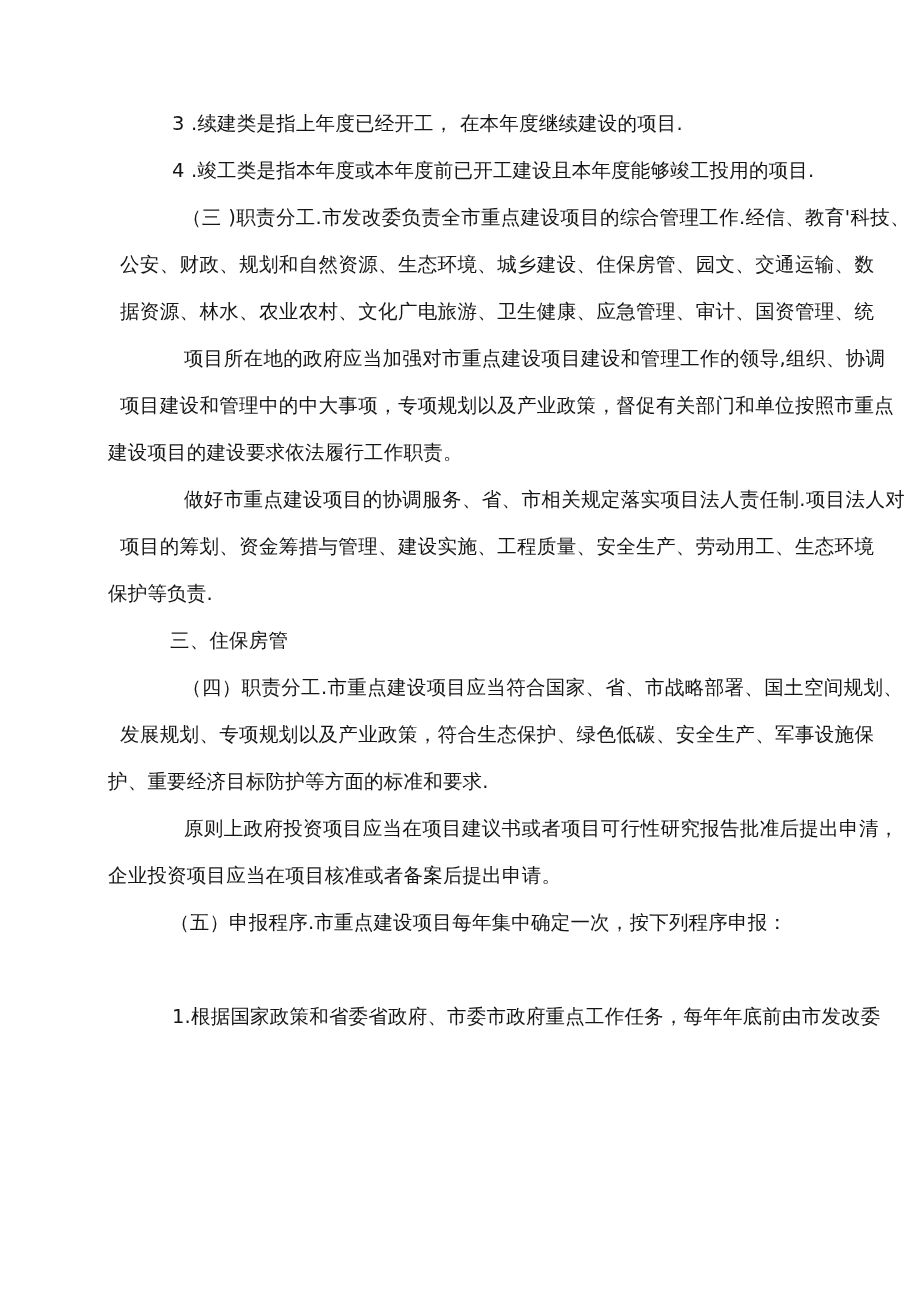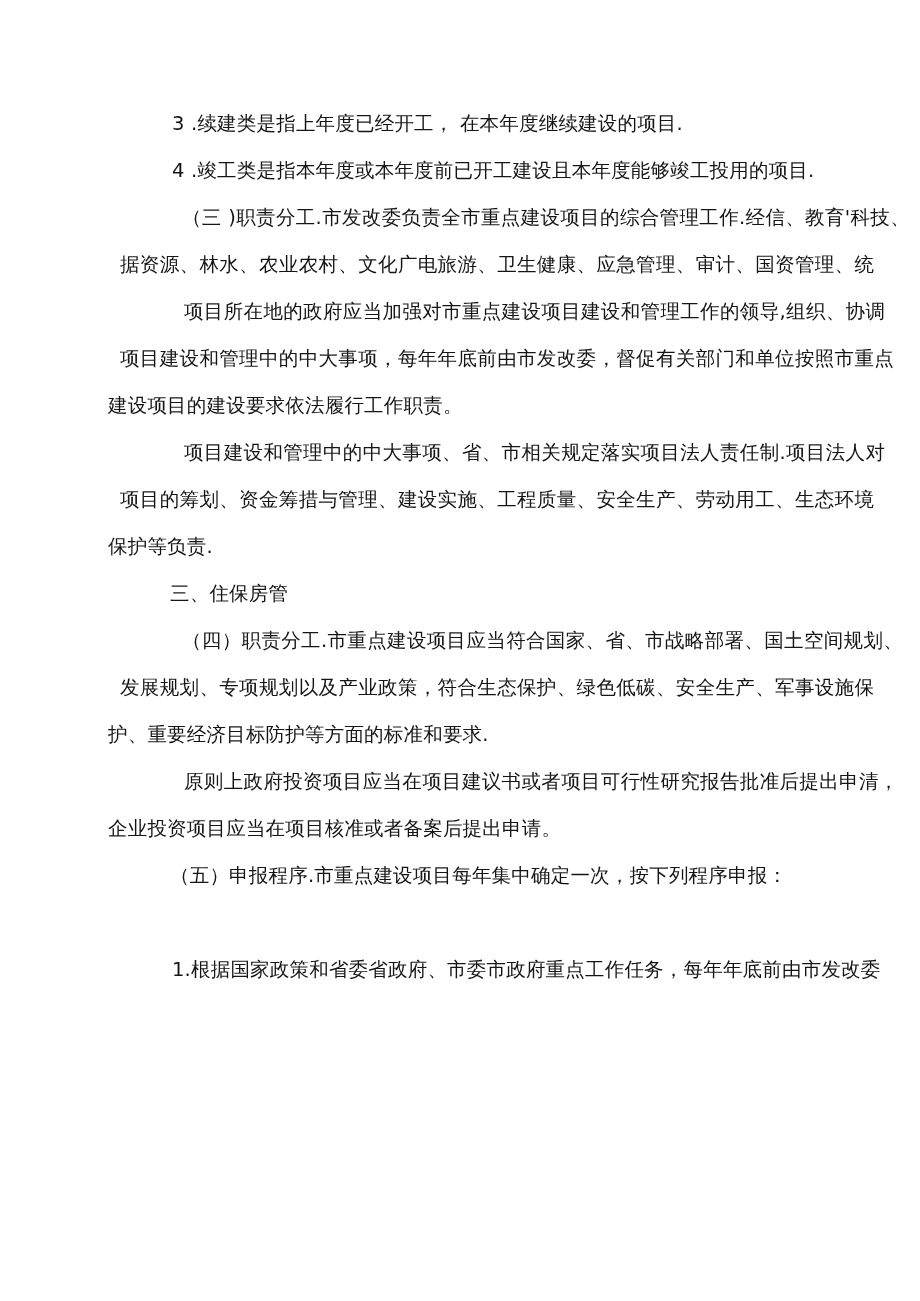--- a/index.html
+++ b/index.html
@@ -57,27 +57,28 @@
 </head>
 <body>
 
 <div class="page">
   <div class="doc-body">
 
     <div class="line ind-num num-gap">3 .续建类是指上年度已经开工， 在本年度继续建设的项目.</div>
     <div class="line ind-num num-gap">4 .竣工类是指本年度或本年度前已开工建设且本年度能够竣工投用的项目.</div>
 
     <div class="line ind-head just">（三 )职责分工.市发改委负责全市重点建设项目的综合管理工作.经信、教育'科技、</div>
+    <div class="line ind-0 just">公安、财政、规划和自然资源、生态环境、城乡建设、住保房管、园文、交通运输、数</div>
     <div class="line ind-0 just">据资源、林水、农业农村、文化广电旅游、卫生健康、应急管理、审计、国资管理、统</div>
 
     <div class="line ind-3 just">项目所在地的政府应当加强对市重点建设项目建设和管理工作的领导,组织、协调</div>
-    <div class="line ind-0 just">项目建设和管理中的中大事项，每年年底前由市发改委，督促有关部门和单位按照市重点</div>
+    <div class="line ind-0 just">项目建设和管理中的中大事项，专项规划以及产业政策，督促有关部门和单位按照市重点</div>
     <div class="line ind-0">建设项目的建设要求依法履行工作职责。</div>
 
-    <div class="line ind-3 just">项目建设和管理中的中大事项、省、市相关规定落实项目法人责任制.项目法人对</div>
+    <div class="line ind-3 just">做好市重点建设项目的协调服务、省、市相关规定落实项目法人责任制.项目法人对</div>
     <div class="line ind-0 just">项目的筹划、资金筹措与管理、建设实施、工程质量、安全生产、劳动用工、生态环境</div>
     <div class="line ind-0">保护等负责.</div>
 
     <div class="line ind-head">三、住保房管</div>
 
     <div class="line ind-head just">（四）职责分工.市重点建设项目应当符合国家、省、市战略部署、国土空间规划、</div>
     <div class="line ind-0 just">发展规划、专项规划以及产业政策，符合生态保护、绿色低碳、安全生产、军事设施保</div>
     <div class="line ind-0">护、重要经济目标防护等方面的标准和要求.</div>
 
     <div class="line ind-3 just">原则上政府投资项目应当在项目建议书或者项目可行性研究报告批准后提出申清，</div>

